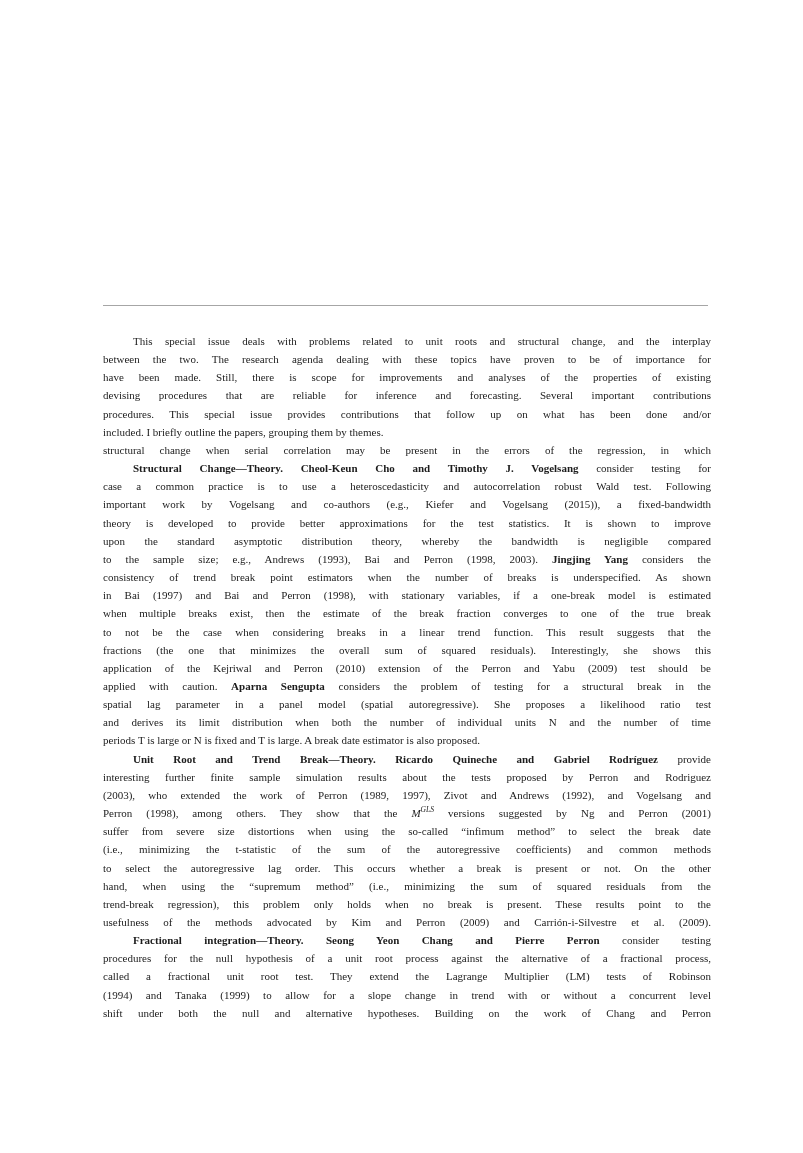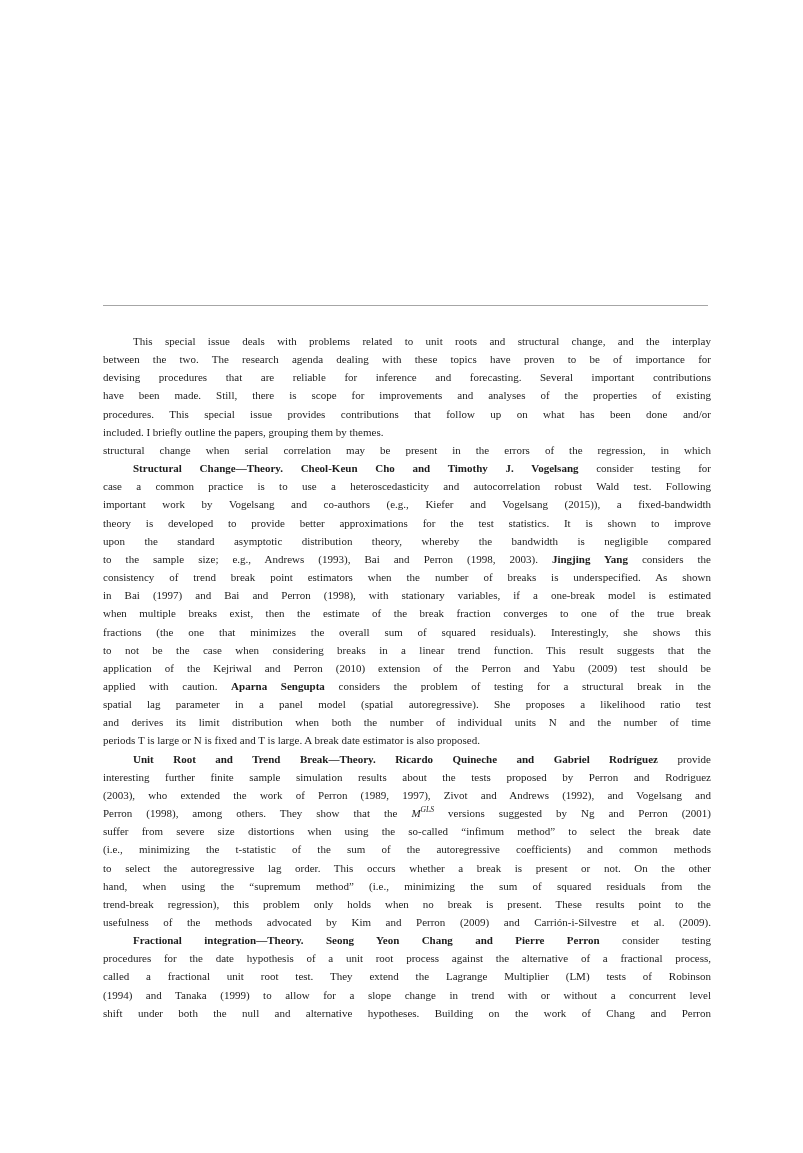--- a/index.html
+++ b/index.html
@@ -55,57 +55,57 @@
 </style>
 </head>
 <body>
 
 <div class="page">
   <hr class="rule">
   <div class="text-block">
       <div class="paragraph">
         <div class="line indent"><span class="">This special issue deals with problems related to unit roots and structural change, and the interplay</span></div>
         <div class="line"><span class="">between the two. The research agenda dealing with these topics have proven to be of importance for</span></div>
+        <div class="line"><span class="">have been made. Still, there is scope for improvements and analyses of the properties of existing</span></div>
         <div class="line"><span class="">devising procedures that are reliable for inference and forecasting. Several important contributions</span></div>
-        <div class="line"><span class="">have been made. Still, there is scope for improvements and analyses of the properties of existing</span></div>
         <div class="line"><span class="">procedures. This special issue provides contributions that follow up on what has been done and/or</span></div>
         <div class="line noj"><span class="">included. I briefly outline the papers, grouping them by themes.</span></div>
       </div>
       <div class="paragraph">
         <div class="line"><span class="">structural change when serial correlation may be present in the errors of the regression, in which</span></div>
         <div class="line indent"><span class="b">Structural Change—Theory. Cheol-Keun Cho and Timothy J. Vogelsang</span><span class=""> consider testing for</span></div>
         <div class="line"><span class="">case a common practice is to use a heteroscedasticity and autocorrelation robust Wald test. Following</span></div>
         <div class="line"><span class="">important work by Vogelsang and co-authors (e.g., Kiefer and Vogelsang (2015)), a fixed-bandwidth</span></div>
         <div class="line"><span class="">theory is developed to provide better approximations for the test statistics. It is shown to improve</span></div>
         <div class="line"><span class="">upon the standard asymptotic distribution theory, whereby the bandwidth is negligible compared</span></div>
         <div class="line"><span class="">to the sample size; e.g., Andrews (1993), Bai and Perron (1998, 2003). </span><span class="b">Jingjing Yang</span><span class=""> considers the</span></div>
         <div class="line"><span class="">consistency of trend break point estimators when the number of breaks is underspecified. As shown</span></div>
         <div class="line"><span class="">in Bai (1997) and Bai and Perron (1998), with stationary variables, if a one-break model is estimated</span></div>
         <div class="line"><span class="">when multiple breaks exist, then the estimate of the break fraction converges to one of the true break</span></div>
+        <div class="line"><span class="">to not be the case when considering breaks in a linear trend function. This result suggests that the</span></div>
         <div class="line"><span class="">fractions (the one that minimizes the overall sum of squared residuals). Interestingly, she shows this</span></div>
-        <div class="line"><span class="">to not be the case when considering breaks in a linear trend function. This result suggests that the</span></div>
         <div class="line"><span class="">application of the Kejriwal and Perron (2010) extension of the Perron and Yabu (2009) test should be</span></div>
         <div class="line"><span class="">applied with caution. </span><span class="b">Aparna Sengupta</span><span class=""> considers the problem of testing for a structural break in the</span></div>
         <div class="line"><span class="">spatial lag parameter in a panel model (spatial autoregressive). She proposes a likelihood ratio test</span></div>
         <div class="line"><span class="">and derives its limit distribution when both the number of individual units N and the number of time</span></div>
         <div class="line noj"><span class="">periods T is large or N is fixed and T is large. A break date estimator is also proposed.</span></div>
       </div>
       <div class="paragraph">
         <div class="line indent"><span class="b">Unit Root and Trend Break—Theory. Ricardo Quineche and Gabriel Rodríguez</span><span class=""> provide</span></div>
         <div class="line"><span class="">interesting further finite sample simulation results about the tests proposed by Perron and Rodriguez</span></div>
         <div class="line"><span class="">(2003), who extended the work of Perron (1989, 1997), Zivot and Andrews (1992), and Vogelsang and</span></div>
         <div class="line"><span class="">Perron (1998), among others. They show that the </span><span class="i">M</span><span class="i sup">GLS</span><span class=""> versions suggested by Ng and Perron (2001)</span></div>
         <div class="line"><span class="">suffer from severe size distortions when using the so-called “infimum method” to select the break date</span></div>
         <div class="line"><span class="">(i.e., minimizing the t-statistic of the sum of the autoregressive coefficients) and common methods</span></div>
         <div class="line"><span class="">to select the autoregressive lag order. This occurs whether a break is present or not. On the other</span></div>
         <div class="line"><span class="">hand, when using the “supremum method” (i.e., minimizing the sum of squared residuals from the</span></div>
         <div class="line"><span class="">trend-break regression), this problem only holds when no break is present. These results point to the</span></div>
         <div class="line"><span class="">usefulness of the methods advocated by Kim and Perron (2009) and Carrión-i-Silvestre et al. (2009).</span></div>
       </div>
       <div class="paragraph">
         <div class="line indent"><span class="b">Fractional integration—Theory. Seong Yeon Chang and Pierre Perron</span><span class=""> consider testing</span></div>
-        <div class="line"><span class="">procedures for the date hypothesis of a unit root process against the alternative of a fractional process,</span></div>
+        <div class="line"><span class="">procedures for the null hypothesis of a unit root process against the alternative of a fractional process,</span></div>
         <div class="line"><span class="">called a fractional unit root test. They extend the Lagrange Multiplier (LM) tests of Robinson</span></div>
         <div class="line"><span class="">(1994) and Tanaka (1999) to allow for a slope change in trend with or without a concurrent level</span></div>
         <div class="line"><span class="">shift under both the null and alternative hypotheses. Building on the work of Chang and Perron</span></div>
       </div>
     </div>
 </div>
 
 </body></html>

